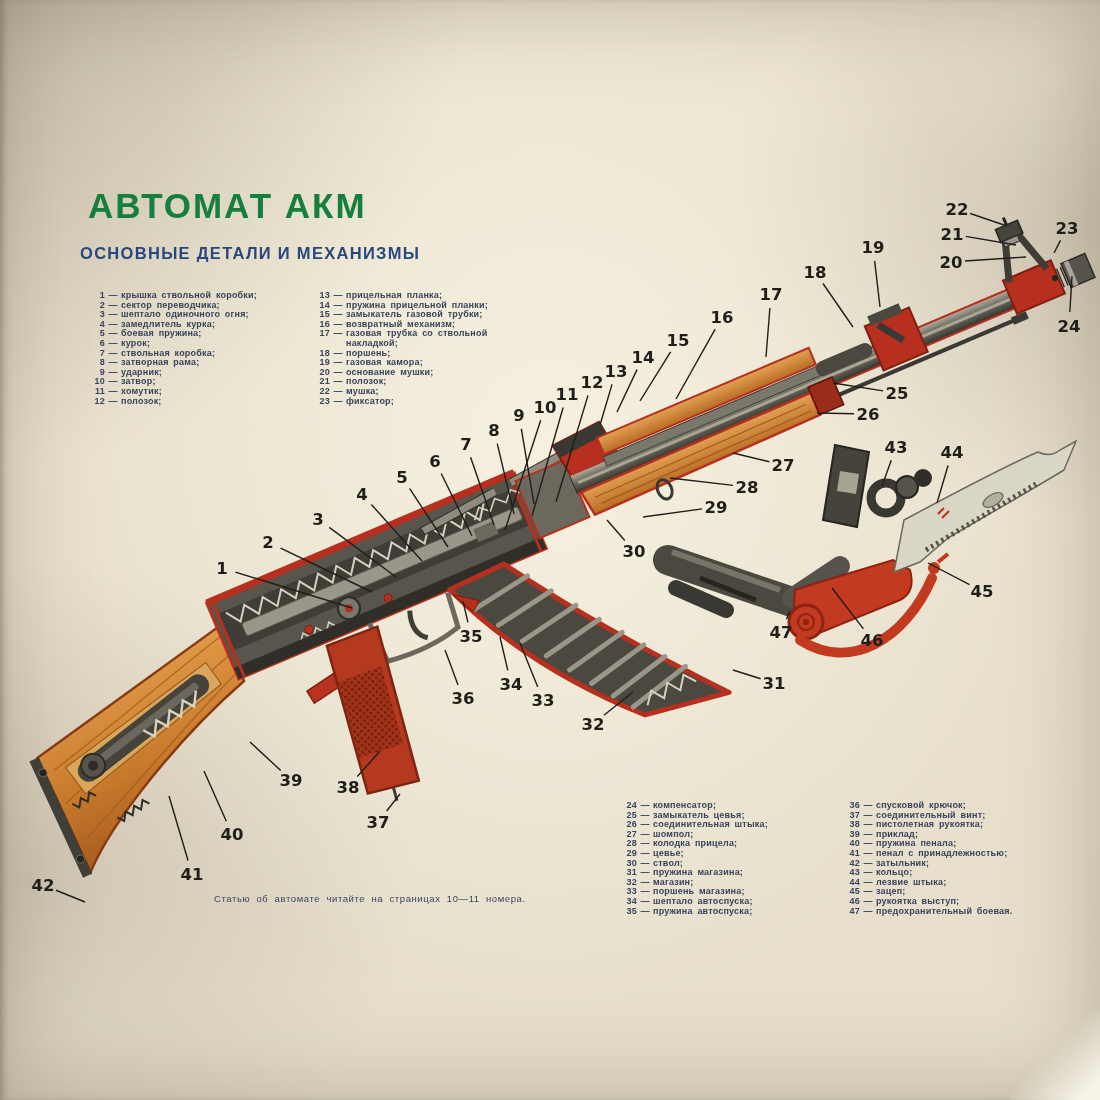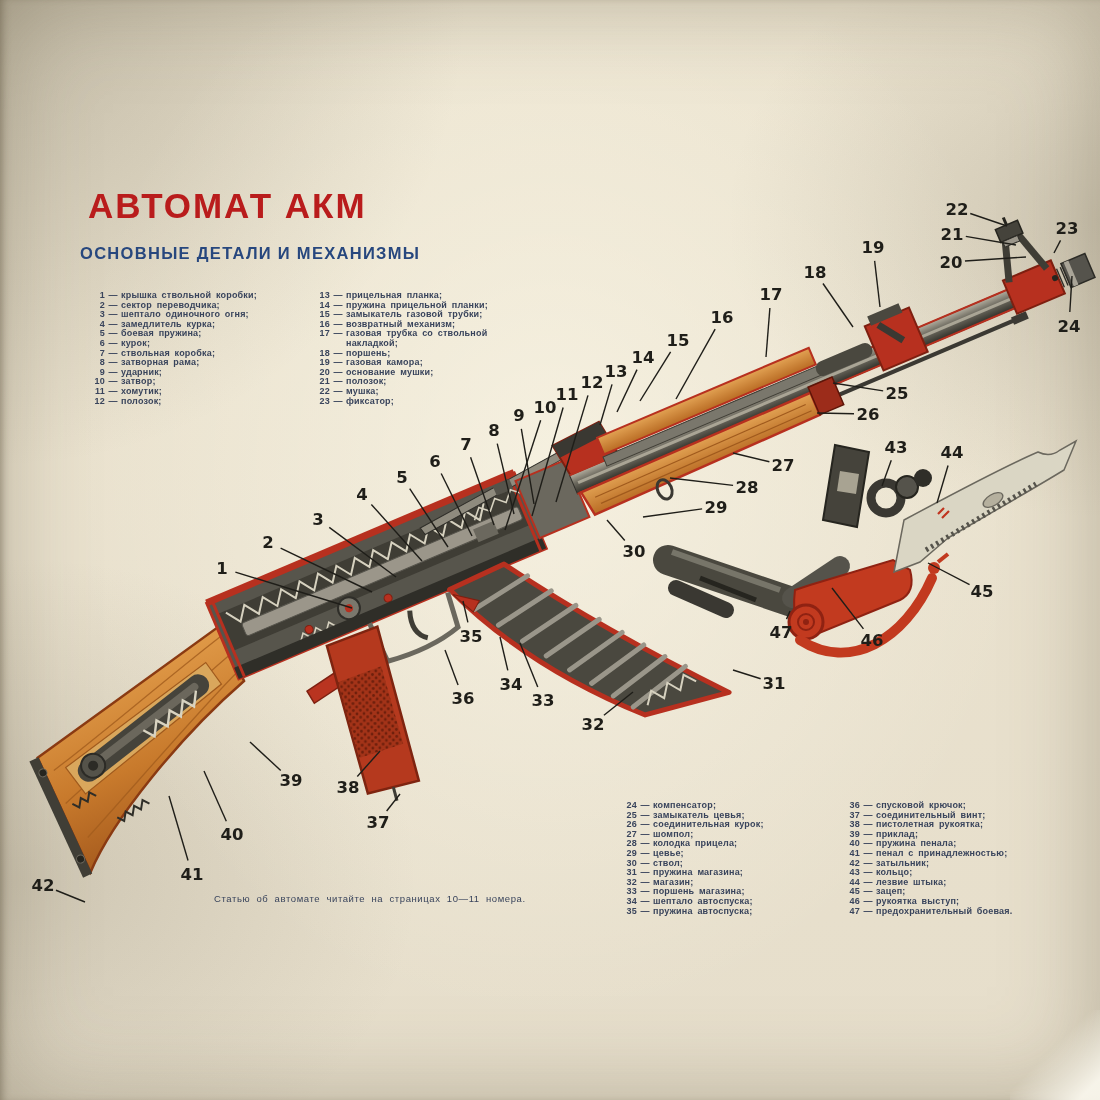--- a/index.html
+++ b/index.html
@@ -17,21 +17,21 @@
       radial-gradient(ellipse at 2% 80%, rgba(104,96,76,0.20), rgba(0,0,0,0) 26%),
       linear-gradient(#ece4d0,#e6decb);
     box-shadow: inset 0 0 95px rgba(100,90,65,.38), inset 6px 0 8px -4px rgba(70,60,40,.45);
   }
   .corner{
     position:absolute;right:0;bottom:0;width:90px;height:90px;
     background:linear-gradient(315deg, rgba(255,253,244,.85) 12%, rgba(255,253,244,0) 55%);
   }
   .title{
     position:absolute;left:88px;top:186px;
-    font-size:35px;font-weight:bold;letter-spacing:2px;color:#b91c1c;text-align:center;
+    font-size:35px;font-weight:bold;letter-spacing:2px;color:#15803d;text-align:center;
   }
   .subtitle{
     position:absolute;left:80px;top:244px;
     font-size:16.5px;font-weight:bold;letter-spacing:1.3px;color:#27477e;
   }
   .legend{
     position:absolute;font-weight:bold;color:#39445c;
     font-size:9px;line-height:9.6px;letter-spacing:0.2px;word-spacing:2px;
   }
   #col1{left:88px;top:291px;width:222px}
@@ -445,21 +445,21 @@
       <span class="txt">компенсатор;</span>
     </div>
     <div class="li">
       <span class="num">25</span>
       <span class="dash">—</span>
       <span class="txt">замыкатель цевья;</span>
     </div>
     <div class="li">
       <span class="num">26</span>
       <span class="dash">—</span>
-      <span class="txt">соединительная курок;</span>
+      <span class="txt">соединительная штыка;</span>
     </div>
     <div class="li">
       <span class="num">27</span>
       <span class="dash">—</span>
       <span class="txt">шомпол;</span>
     </div>
     <div class="li">
       <span class="num">28</span>
       <span class="dash">—</span>
       <span class="txt">колодка прицела;</span>

